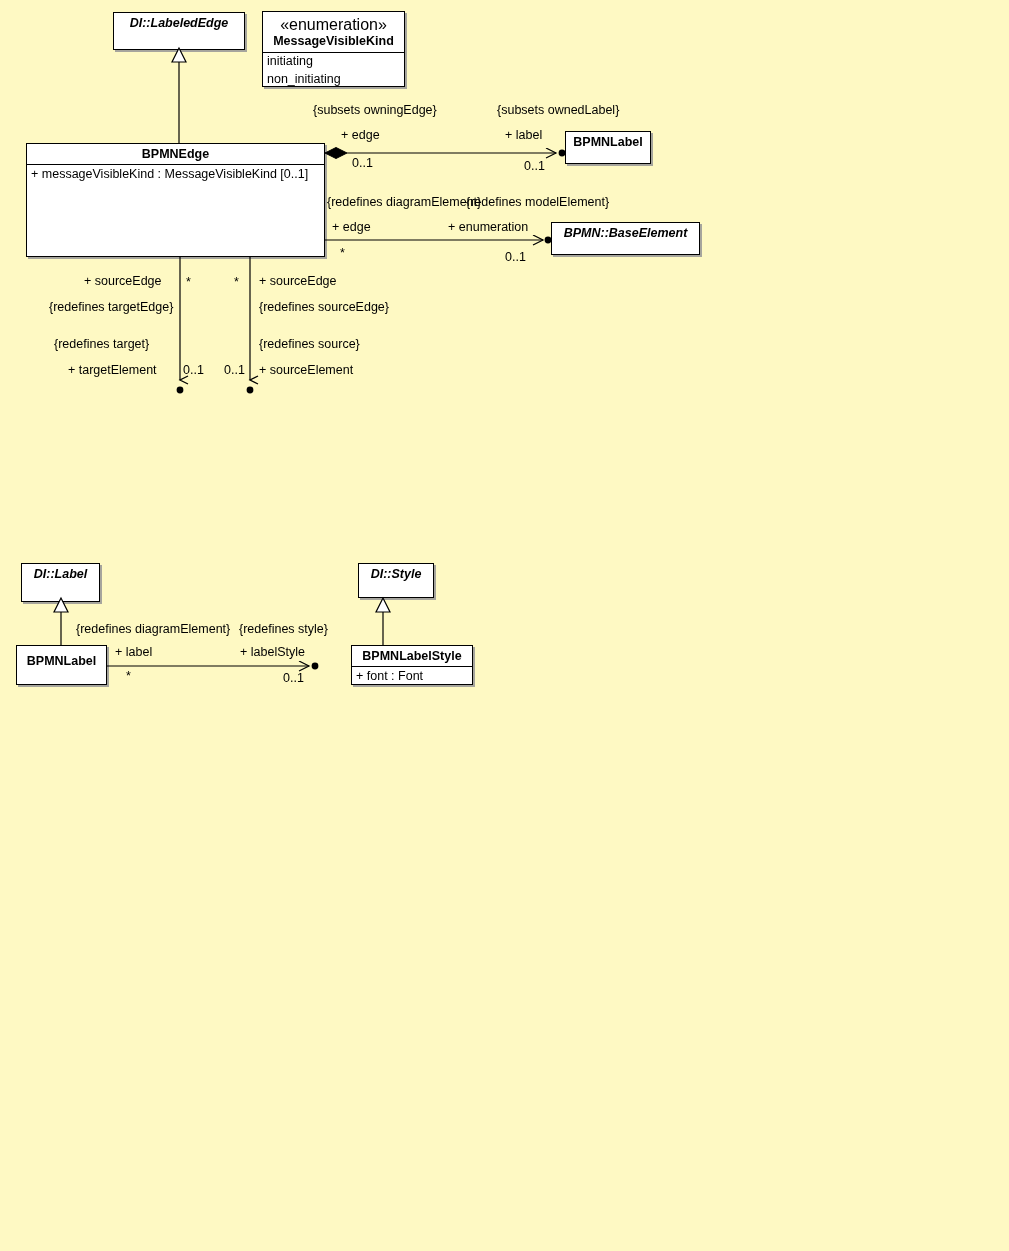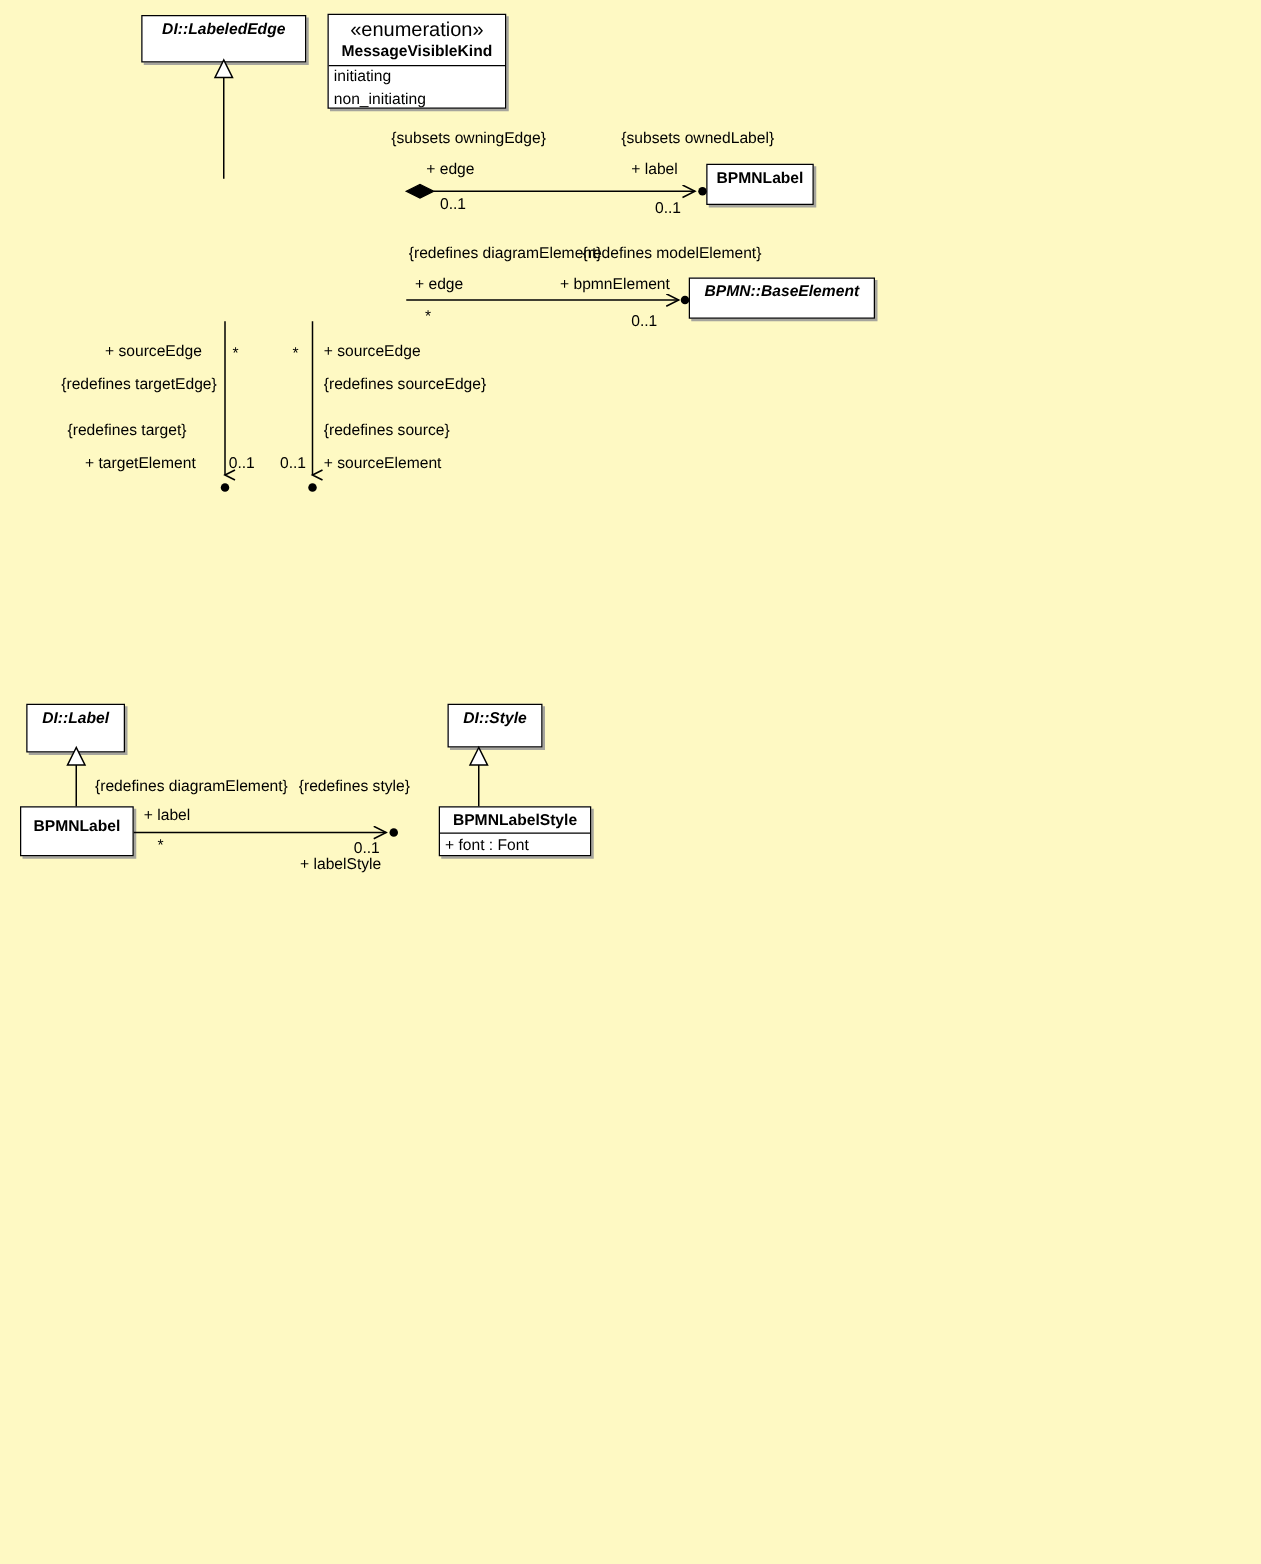--- a/index.html
+++ b/index.html
@@ -100,41 +100,46 @@
   </div>
 
   <div class="cls" style="left:262px; top:11px; width:143px; height:76px;">
     <div class="enumkw">«enumeration»</div>
     <div class="enumname">MessageVisibleKind</div>
     <div class="sep"></div>
     <div class="lit">initiating</div>
     <div class="lit">non_initiating</div>
   </div>
 
+  <div class="cls" style="left:26px; top:143px; width:299px; height:114px;">
+    <div class="hdr">BPMNEdge</div>
+    <div class="sep"></div>
+    <div class="attr">+ messageVisibleKind : MessageVisibleKind [0..1]</div>
+  </div>
 
   <div class="cls" style="left:565px; top:131px; width:86px; height:33px;">
     <div class="hdr">BPMNLabel</div>
   </div>
 
   <div class="cls abstract" style="left:551px; top:222px; width:149px; height:33px;">
     <div class="hdr">BPMN::BaseElement</div>
   </div>
 
 
   <div class="lbl" style="left:313px; top:104px;">{subsets owningEdge}</div>
   <div class="lbl" style="left:497px; top:104px;">{subsets ownedLabel}</div>
   <div class="lbl" style="left:341px; top:129px;">+ edge</div>
   <div class="lbl" style="left:505px; top:129px;">+ label</div>
   <div class="lbl" style="left:352px; top:157px;">0..1</div>
   <div class="lbl" style="left:524px; top:160px;">0..1</div>
 
   <div class="lbl" style="left:327px; top:196px;">{redefines diagramElement}</div>
   <div class="lbl" style="left:466px; top:196px;">{redefines modelElement}</div>
   <div class="lbl" style="left:332px; top:221px;">+ edge</div>
-  <div class="lbl" style="left:448px; top:221px;">+ bpmnElement</div>
+  <div class="lbl" style="left:448px; top:221px;">+ enumeration</div>
   <div class="lbl" style="left:340px; top:247px;">*</div>
   <div class="lbl" style="left:505px; top:251px;">0..1</div>
 
   <div class="lbl" style="left:84px; top:275px;">+ sourceEdge</div>
   <div class="lbl" style="left:186px; top:276px;">*</div>
   <div class="lbl" style="left:234px; top:276px;">*</div>
   <div class="lbl" style="left:259px; top:275px;">+ sourceEdge</div>
 
   <div class="lbl" style="left:49px; top:301px;">{redefines targetEdge}</div>
   <div class="lbl" style="left:259px; top:301px;">{redefines sourceEdge}</div>
@@ -161,21 +166,21 @@
 
   <div class="cls" style="left:318px; top:645px; width:122px; height:40px;margin-left:33px;">
     <div class="hdr">BPMNLabelStyle</div>
     <div class="sep"></div>
     <div class="attr">+ font : Font</div>
   </div>
 
   <div class="lbl" style="left:76px; top:623px;">{redefines diagramElement}</div>
   <div class="lbl" style="left:239px; top:623px;">{redefines style}</div>
   <div class="lbl" style="left:115px; top:646px;">+ label</div>
-  <div class="lbl" style="left:240px; top:646px;margin-top:39px;">+ labelStyle</div>
+  <div class="lbl" style="left:240px; top:646px;">+ labelStyle</div>
   <div class="lbl" style="left:126px; top:670px;">*</div>
   <div class="lbl" style="left:283px; top:672px;">0..1</div>
 
   <svg class="ov" viewBox="0 0 1009 1251">
     <defs>
       <marker id="openArrow" markerWidth="14" markerHeight="14" refX="11" refY="5" orient="auto" markerUnits="userSpaceOnUse">
         <path d="M1,0 L11,5 L1,10" fill="none" stroke="#000" stroke-width="1.2"></path>
       </marker>
       <marker id="dotEnd" markerWidth="10" markerHeight="10" refX="4" refY="5" orient="auto" markerUnits="userSpaceOnUse">
         <circle cx="4" cy="5" r="3" fill="#000"></circle>

